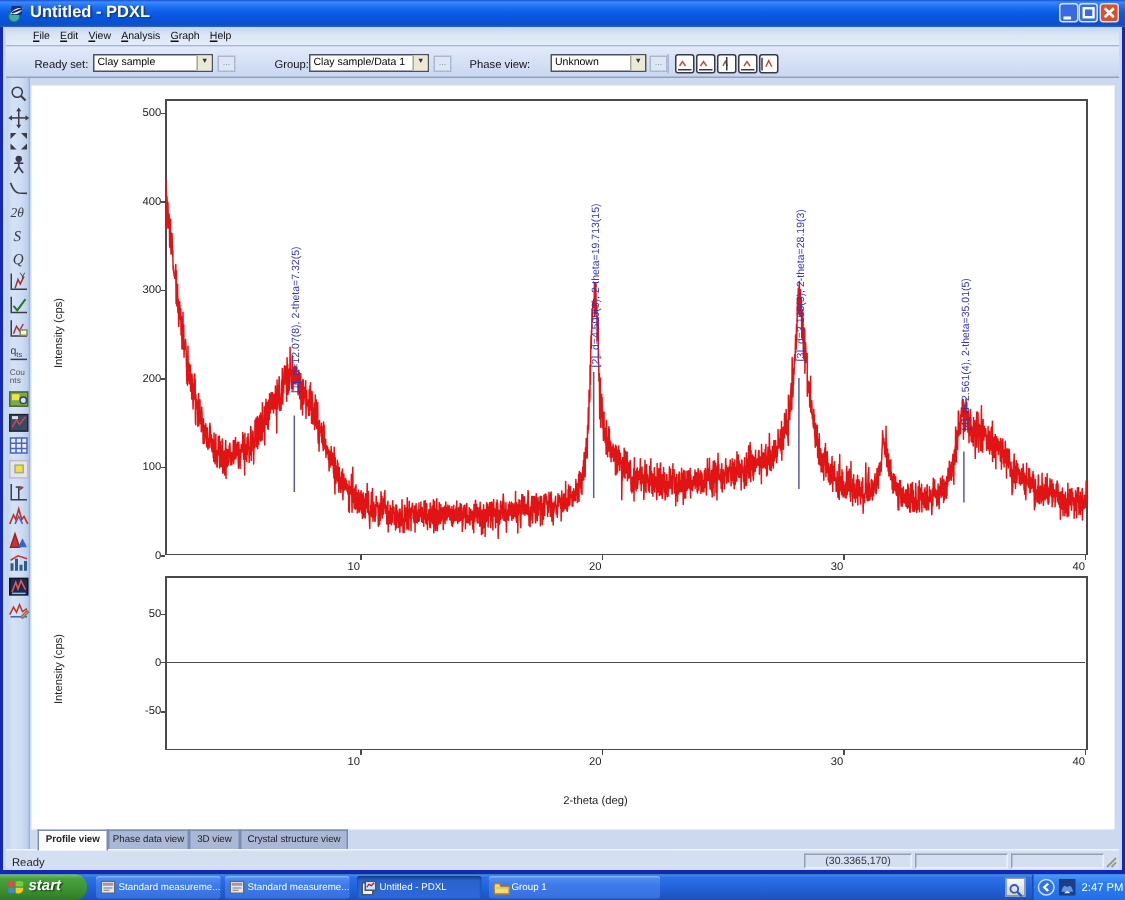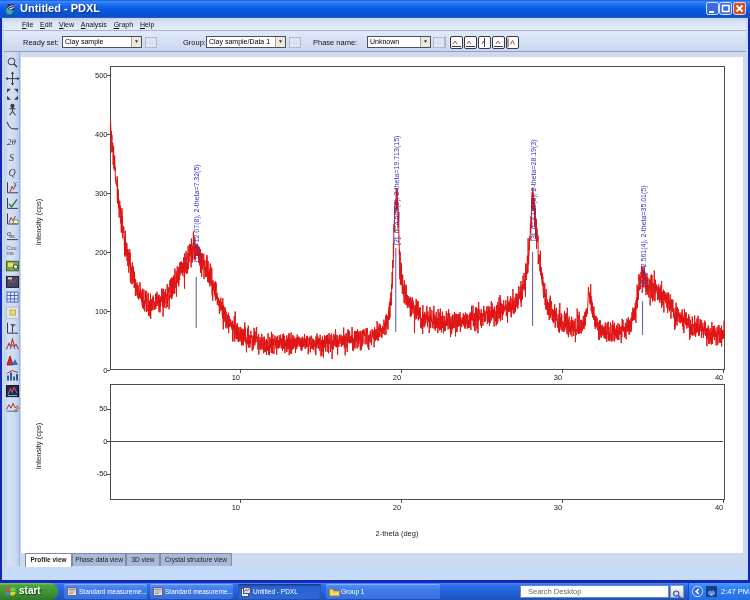--- a/index.html
+++ b/index.html
@@ -25,21 +25,21 @@
 #panel{position:absolute;left:1px;top:5px;width:722px;height:496px;background:#fff}
 
 #tabs{left:20px;top:552px;width:726px;height:14px;font-size:6.5px}
 .tab{position:absolute;top:1px;height:13px;background:#a9b8d6;border:1px solid #7a8cb0;border-bottom:none;color:#222;text-align:center;line-height:12px}
 .tab.active{background:#fff;font-weight:bold;height:14px;z-index:2}
 
 #status{left:4px;top:566px;width:742px;height:14px;background:#d4dff2;border-top:1px solid #f0f5fc;font-size:7.5px;color:#222}
 .spanel{position:absolute;top:2px;height:10px;border:1px solid;border-color:#93a0b8 #eef3fb #eef3fb #93a0b8;font-size:7px;text-align:center;line-height:9px;color:#333}
 
 #taskbar{left:0;top:583px;width:750px;height:17px;background:linear-gradient(180deg,#4b8bf5 0,#2e6fe8 12%,#2161d8 55%,#1f55c0 90%,#1c4eb5 100%)}
-#startbtn{position:absolute;left:0;top:0;width:58px;height:17px;border-radius:0 8px 8px 0;background:linear-gradient(180deg,#7ec463 0,#48a33c 15%,#3d9133 60%,#2f7a28 100%);color:#fff;font-weight:bold;font-size:10px;line-height:16px;text-align:left;text-shadow:1px 1px 1px #14430f}
+#startbtn{position:absolute;left:0;top:0;width:58px;height:17px;border-radius:0 8px 8px 0;background:linear-gradient(180deg,#7ec463 0,#48a33c 15%,#3d9133 60%,#2f7a28 100%);color:#fff;font-weight:bold;font-style:italic;font-size:10px;line-height:16px;text-align:left;text-shadow:1px 1px 1px #14430f}
 .task{position:absolute;top:1px;height:15px;background:linear-gradient(180deg,#5591f2 0,#3e7bea 40%,#3670dd 100%);border-radius:2px;color:#fff;font-size:6.5px;line-height:15px;padding-left:15px;box-shadow:inset 0 1px 0 #7fb0f8;white-space:nowrap;overflow:hidden}
 .task.lit{background:linear-gradient(180deg,#1e4fae 0,#2a62cf 20%,#2e68d8 100%);box-shadow:inset 0 1px 2px #123a80}
 #tray{position:absolute;left:688px;top:0;width:62px;height:29px;background:linear-gradient(180deg,#4e97f8 0,#2d7df2 20%,#1d66e0 80%,#1a5cd0 100%);border-left:1px solid #1a4cae;color:#fff;font-size:7.5px}
 </style></head><body>
 <div id="root">
   <div id="frame" class="abs"></div>
   <div id="frameinner" class="abs"></div>
 
   <div id="title" class="abs">
     <svg class="abs" style="left:5px;top:3px" width="12" height="12" viewBox="0 0 12 12">
@@ -61,21 +61,21 @@
 
   <div id="menubar" class="abs"><span style="margin-left:18px"><u>F</u>ile</span><span><u>E</u>dit</span><span><u>V</u>iew</span><span><u>A</u>nalysis</span><span><u>G</u>raph</span><span><u>H</u>elp</span></div>
 
   <div id="toolbar" class="abs">
     <div class="tlabel" style="left:19px">Ready set:</div>
     <div class="combo" style="left:58px;width:80px">Clay sample<div class="arr">▼</div></div>
     <div class="dots" style="left:141px">...</div>
     <div class="tlabel" style="left:179px">Group:</div>
     <div class="combo" style="left:202px;width:80px">Clay sample/Data 1<div class="arr">▼</div></div>
     <div class="dots" style="left:285px">...</div>
-    <div class="tlabel" style="left:309px">Phase name:</div>
+    <div class="tlabel" style="left:309px">Phase view:</div>
     <div class="combo" style="left:363px;width:64px">Unknown<div class="arr">▼</div></div>
     <div class="dots" style="left:429px">...</div>
     <div style="position:absolute;left:441px;top:5px;width:1px;height:13px;background:#aab6cc"></div>
     <svg class="abs" style="left:446px;top:5px" width="70" height="14" viewBox="0 0 70 14">
       <g stroke="#3a3a46" fill="#fdfdfd">
         <rect x="0.5" y="0.5" width="12" height="12" rx="1.5"></rect>
         <rect x="14.5" y="0.5" width="12" height="12" rx="1.5"></rect>
         <rect x="28.5" y="0.5" width="12" height="12" rx="1.5"></rect>
         <rect x="42.5" y="0.5" width="12" height="12" rx="1.5"></rect>
         <rect x="56.5" y="0.5" width="12" height="12" rx="1.5"></rect>
@@ -290,20 +290,32 @@
 </svg>
   </div>
 
   <div id="tabs" class="abs">
     <div class="tab active" style="left:5px;width:47px">Profile view</div>
     <div class="tab" style="left:52px;width:54px">Phase data view</div>
     <div class="tab" style="left:106px;width:34px">3D view</div>
     <div class="tab" style="left:140px;width:72px">Crystal structure view</div>
   </div>
 
+  <div id="status" class="abs">
+    <div style="position:absolute;left:4px;top:3px">Ready</div>
+    <div class="spanel" style="left:532px;width:72px">(30.3365,170)</div>
+    <div class="spanel" style="left:606px;width:62px"></div>
+    <div class="spanel" style="left:670px;width:62px"></div>
+    <svg style="position:absolute;right:1px;bottom:1px" width="9" height="9" viewBox="0 0 9 9">
+        <g stroke="#9a9888" stroke-width="1.2">
+          <line x1="8" y1="2" x2="2" y2="8"></line>
+          <line x1="8" y1="5" x2="5" y2="8"></line>
+        </g>
+      </svg>
+  </div>
 
   <div id="taskbar" class="abs">
     <div id="startbtn"><svg style="position:absolute;left:5px;top:3px" width="11" height="11" viewBox="0 0 11 11">
           <path d="M0.5 2 Q2.5 0.8 4.7 1.7 L4.7 5 L0.5 5Z" fill="#e44"></path>
           <path d="M5.4 1.9 Q7.8 0.6 10.5 2 L10.5 5 L5.4 5Z" fill="#7c4"></path>
           <path d="M0.5 5.8 L4.7 5.8 L4.7 9.2 Q2.4 10 0.5 8.8Z" fill="#48c"></path>
           <path d="M5.4 5.8 L10.5 5.8 Q10.6 9 7.9 9.6 Q6.4 9.8 5.4 9.2Z" fill="#ec2"></path>
         </svg><span style="margin-left:19px">start</span></div>
     <div class="task" style="left:64px;width:83px"><svg style="position:absolute;left:3px;top:3px" width="10" height="9" viewBox="0 0 10 9">
           <rect x="0.5" y="0.5" width="9" height="8" fill="#e8e6e0" stroke="#667"></rect>
@@ -317,21 +329,20 @@
         </svg>Standard measureme...</div>
     <div class="task lit" style="left:238px;width:83px"><svg style="position:absolute;left:3px;top:3px" width="10" height="10" viewBox="0 0 10 10">
           <rect x="0.5" y="1.5" width="7" height="8" fill="#eef2fa" stroke="#456"></rect>
           <rect x="2.5" y="0.5" width="7" height="6" fill="#cfe0f4" stroke="#456"></rect>
           <path d="M3.5 4.5 L5 2.5 L6.5 3.5 L8.5 1.5" stroke="#c03" stroke-width="0.8" fill="none"></path>
         </svg>Untitled - PDXL</div>
     <div class="task" style="left:326px;width:114px"><svg style="position:absolute;left:3px;top:4px" width="11" height="9" viewBox="0 0 11 9">
           <path d="M0.5 2 L0.5 8 L10.5 8 L10.5 3 L5 3 L4 1 L1 1 Z" fill="#f5d97a" stroke="#a9812c"></path>
           <path d="M0.5 4 L10.5 4" stroke="#e2bf55"></path>
         </svg>Group 1</div>
-    <div style="position:absolute;left:520px;top:2px;width:149px;height:13px;background:#fff;border:1px solid #6a89c0;font-size:7.5px;color:#666;line-height:12px;padding-left:7px">Search Desktop</div>
     <div style="position:absolute;left:670px;top:2px;width:14px;height:13px;background:linear-gradient(180deg,#fdfdfb,#d4d2c6);border:1px solid #8a99b5"><svg width="12" height="11" viewBox="0 0 12 11">
           <circle cx="5.2" cy="4.6" r="2.6" fill="none" stroke="#2a58c8" stroke-width="1.2"></circle>
           <line x1="7.2" y1="6.6" x2="10" y2="9.4" stroke="#2a58c8" stroke-width="1.5"></line>
         </svg></div>
     <div id="tray">
       <svg style="position:absolute;left:2px;top:2px" width="13" height="13" viewBox="0 0 13 13">
           <circle cx="6.5" cy="6.5" r="5.2" fill="#2f74e2" stroke="#cfdef7" stroke-width="1"></circle>
           <path d="M7.8 4 L5.2 6.5 L7.8 9" stroke="#fff" stroke-width="1.6" fill="none"></path>
         </svg>
       <svg style="position:absolute;left:16px;top:2px" width="13" height="13" viewBox="0 0 13 13">

